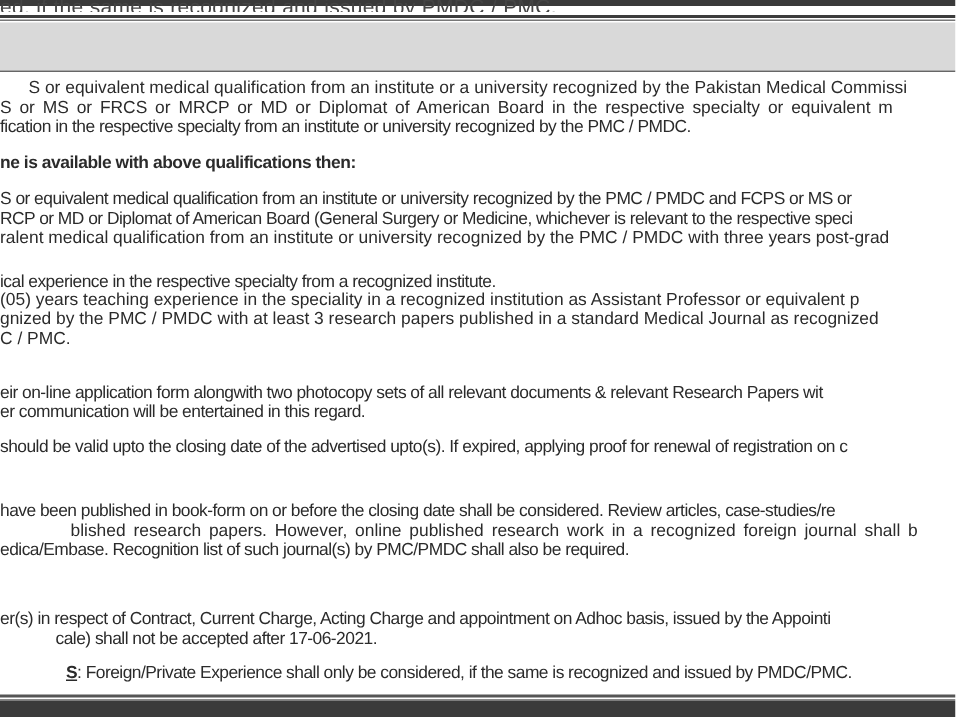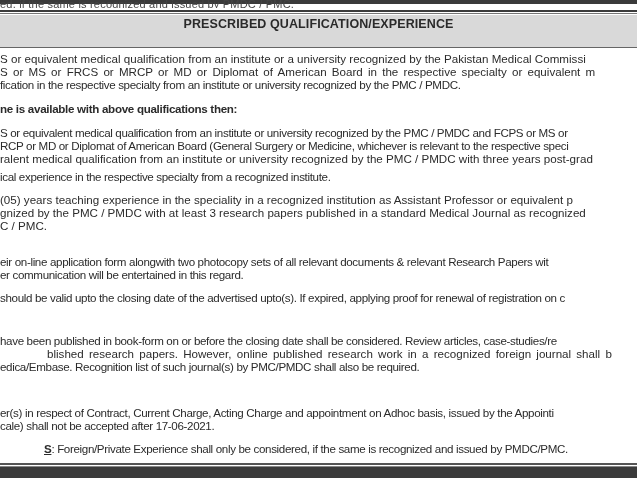--- a/index.html
+++ b/index.html
@@ -21,21 +21,21 @@
       width: 637px;
       height: 4px;
       background: #3a3a3a;
     }
     .top-cut-line {
       position: absolute;
       left: 0; top: 2px;
       width: 637px;
       height: 9px;
       overflow: hidden;
-      font-size: 11px;
+      font-size: 14px;
       line-height: 11px;
       margin-top: -3px;
       white-space: nowrap;
       color: #444;
       letter-spacing: 0.2px;
     }
     .rule {
       position: absolute;
       left: 0;
       width: 637px;
@@ -108,52 +108,51 @@
   </style>
 </head>
 <body>
 
 <div class="top-band"></div>
 <div class="top-cut-line">ed, if the same is recognized and issued by PMDC / PMC.</div>
 <div class="rule" style="top:10px;height:2px;"></div>
 <div class="rule" style="top:13px;height:1px;background:#777;"></div>
 
 <div class="heading-box">
-  <span class="heading-line first">PRESCRIBED QUALIFICATION/EXPERIENCE</span>
 </div>
 <div class="rule" style="top:47px;height:1px;background:#666;"></div>
 
 <div class="content">
 
-  <div class="line" style="top:3px;">S or equivalent medical qualification from an institute or a university recognized by the Pakistan Medical Commissi</div>
+  <div class="line" style="top:3px;margin-left:19px;">S or equivalent medical qualification from an institute or a university recognized by the Pakistan Medical Commissi</div>
   <div class="line wide" style="top:16px;">S or MS or FRCS or MRCP or MD or Diplomat of American Board in the respective specialty or equivalent m</div>
   <div class="line condensed" style="top:29px;">fication in the respective specialty from an institute or university recognized by the PMC / PMDC.</div>
 
   <div class="line bold" style="top:53px;">ne is available with above qualifications then:</div>
 
   <div class="line condensed" style="top:77px;">S or equivalent medical qualification from an institute or university recognized by the PMC / PMDC and FCPS or MS or</div>
   <div class="line condensed" style="top:90px;">RCP or MD or Diplomat of American Board (General Surgery or Medicine, whichever is relevant to the respective speci</div>
   <div class="line" style="top:103px;">ralent medical qualification from an institute or university recognized by the PMC / PMDC with three years post-grad</div>
-  <div class="line condensed" style="top:121px;">ical experience in the respective specialty from a recognized institute.</div>
+  <div class="line condensed" style="top:132px;">ical experience in the respective specialty from a recognized institute.</div>
 
   <div class="line" style="top:144px;">(05) years teaching experience in the speciality in a recognized institution as Assistant Professor or equivalent p</div>
   <div class="line" style="top:157px;">gnized by the PMC / PMDC with at least 3 research papers published in a standard Medical Journal as recognized</div>
   <div class="line" style="top:170px;">C / PMC.</div>
 
   <div class="line condensed" style="top:206px;">eir on-line application form alongwith two photocopy sets of all relevant documents &amp; relevant Research Papers wit</div>
   <div class="line condensed" style="top:219px;">er communication will be entertained in this regard.</div>
 
   <div class="line condensed" style="top:242px;">should be valid upto the closing date of the advertised upto(s). If expired, applying proof for renewal of registration on c</div>
 
   <div class="line condensed" style="top:285px;">have been published in book-form on or before the closing date shall be considered. Review articles, case-studies/re</div>
   <div class="line wide" style="top:298px;padding-left:47px;">blished research papers. However, online published research work in a recognized foreign journal shall b</div>
   <div class="line condensed" style="top:311px;">edica/Embase. Recognition list of such journal(s) by PMC/PMDC shall also be required.</div>
 
   <div class="line condensed" style="top:357px;">er(s) in respect of Contract, Current Charge, Acting Charge and appointment on Adhoc basis, issued by the Appointi</div>
-  <div class="line condensed" style="top:370px;">cale) shall not be accepted after 17-06-2021.</div>
+  <div class="line condensed" style="top:370px;padding-left:37px;">cale) shall not be accepted after 17-06-2021.</div>
 
   <div class="line condensed" style="top:393px;padding-left:44px;">
     <span class="underline">S</span><span>: Foreign/Private Experience shall only be considered, if the same is recognized and issued by PMDC/PMC.</span>
   </div>
 </div>
 
 <div class="bottom-rule-1"></div>
 <div class="bottom-rule-2"></div>
 <div class="bottom-band"></div>
 

